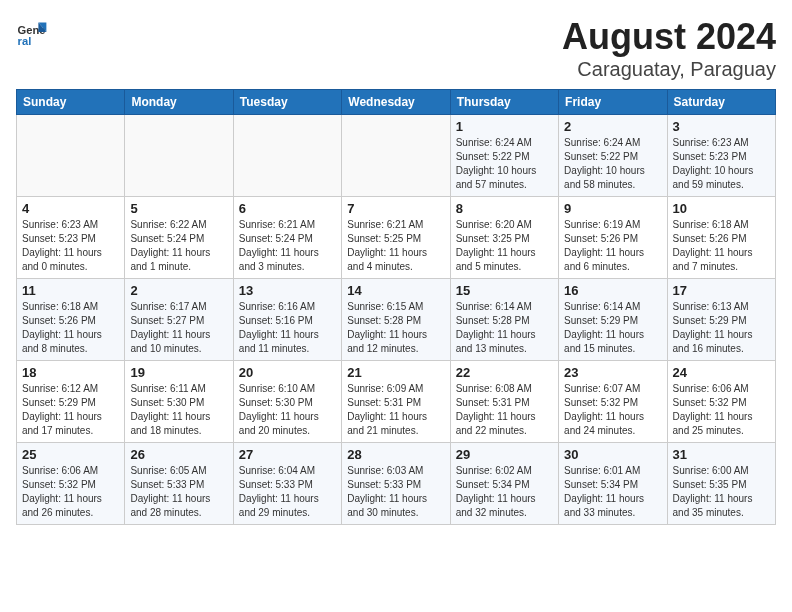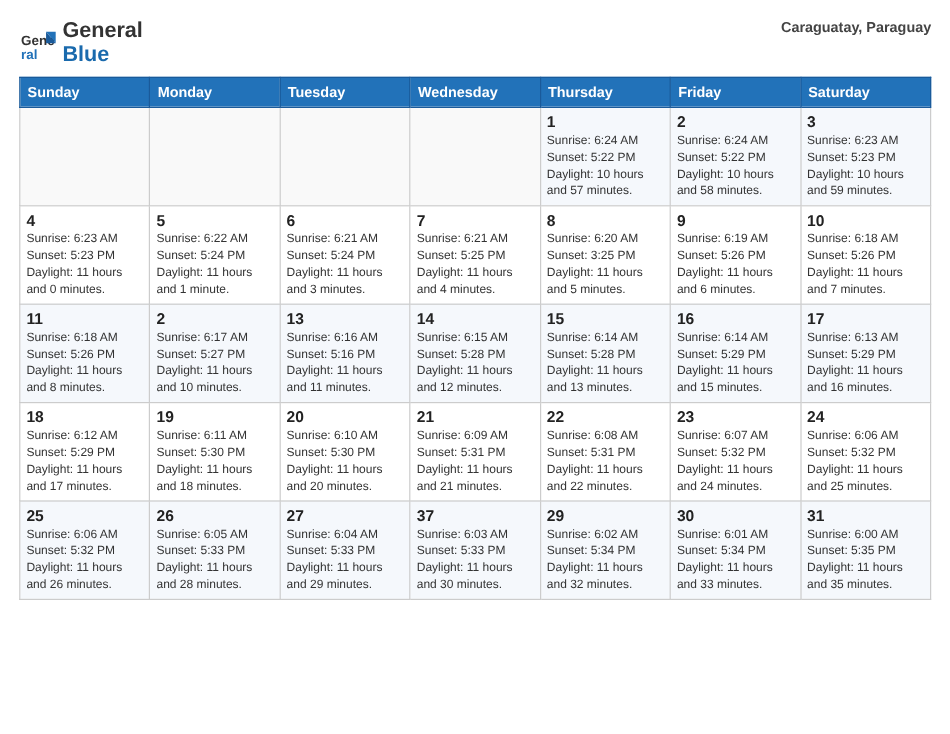--- a/index.html
+++ b/index.html
@@ -36,22 +36,22 @@
     }
     .title-block {
       text-align: right;
     }
     .title-block h1 {
       font-size: 36px;
       font-weight: bold;
       color: #222;
     }
     .title-block h2 {
-      font-size: 12px;
-      font-weight: bold;
+      font-size: 20px;
+      font-weight: normal;
       color: #444;
     }
     .calendar {
       width: 100%;
       border-collapse: collapse;
       font-size: 11px;
     }
     .calendar thead th {
       background-color: #2272b9;
       color: #fff;
@@ -94,26 +94,23 @@
 <body>
 
 <div class="header">
   <div class="logo">
     <svg class="logo-icon" viewBox="0 0 40 40" xmlns="http://www.w3.org/2000/svg">
       <text x="2" y="22" font-size="14" font-weight="bold" fill="#333">Gene</text>
       <text x="2" y="36" font-size="14" font-weight="bold" fill="#2272b9">ral</text>
       <polygon points="28,8 38,8 38,20" fill="#2272b9"></polygon>
       <polygon points="28,8 38,20 28,20" fill="#1a5a9a"></polygon>
     </svg>
-    <div class="logo-text">
-      <span class="logo-general">General</span>
-      <span class="logo-blue">Blue</span>
-    </div>
   </div>
   <div class="title-block">
+    <h1>August 2024</h1>
     <h2>Caraguatay, Paraguay</h2>
   </div>
 </div>
 
 <table class="calendar">
   <thead>
     <tr id="header-row">
         <th>Sunday</th>
         <th>Monday</th>
         <th>Tuesday</th>
@@ -320,21 +317,21 @@
 and 28 minutes.</div>
         </td>
         <td>
           <span class="day-number">27</span>
           <div class="day-info" style="white-space: pre-line;">Sunrise: 6:04 AM
 Sunset: 5:33 PM
 Daylight: 11 hours
 and 29 minutes.</div>
         </td>
         <td>
-          <span class="day-number">37</span>
+          <span class="day-number">28</span>
           <div class="day-info" style="white-space: pre-line;">Sunrise: 6:03 AM
 Sunset: 5:33 PM
 Daylight: 11 hours
 and 30 minutes.</div>
         </td>
         <td>
           <span class="day-number">29</span>
           <div class="day-info" style="white-space: pre-line;">Sunrise: 6:02 AM
 Sunset: 5:34 PM
 Daylight: 11 hours

